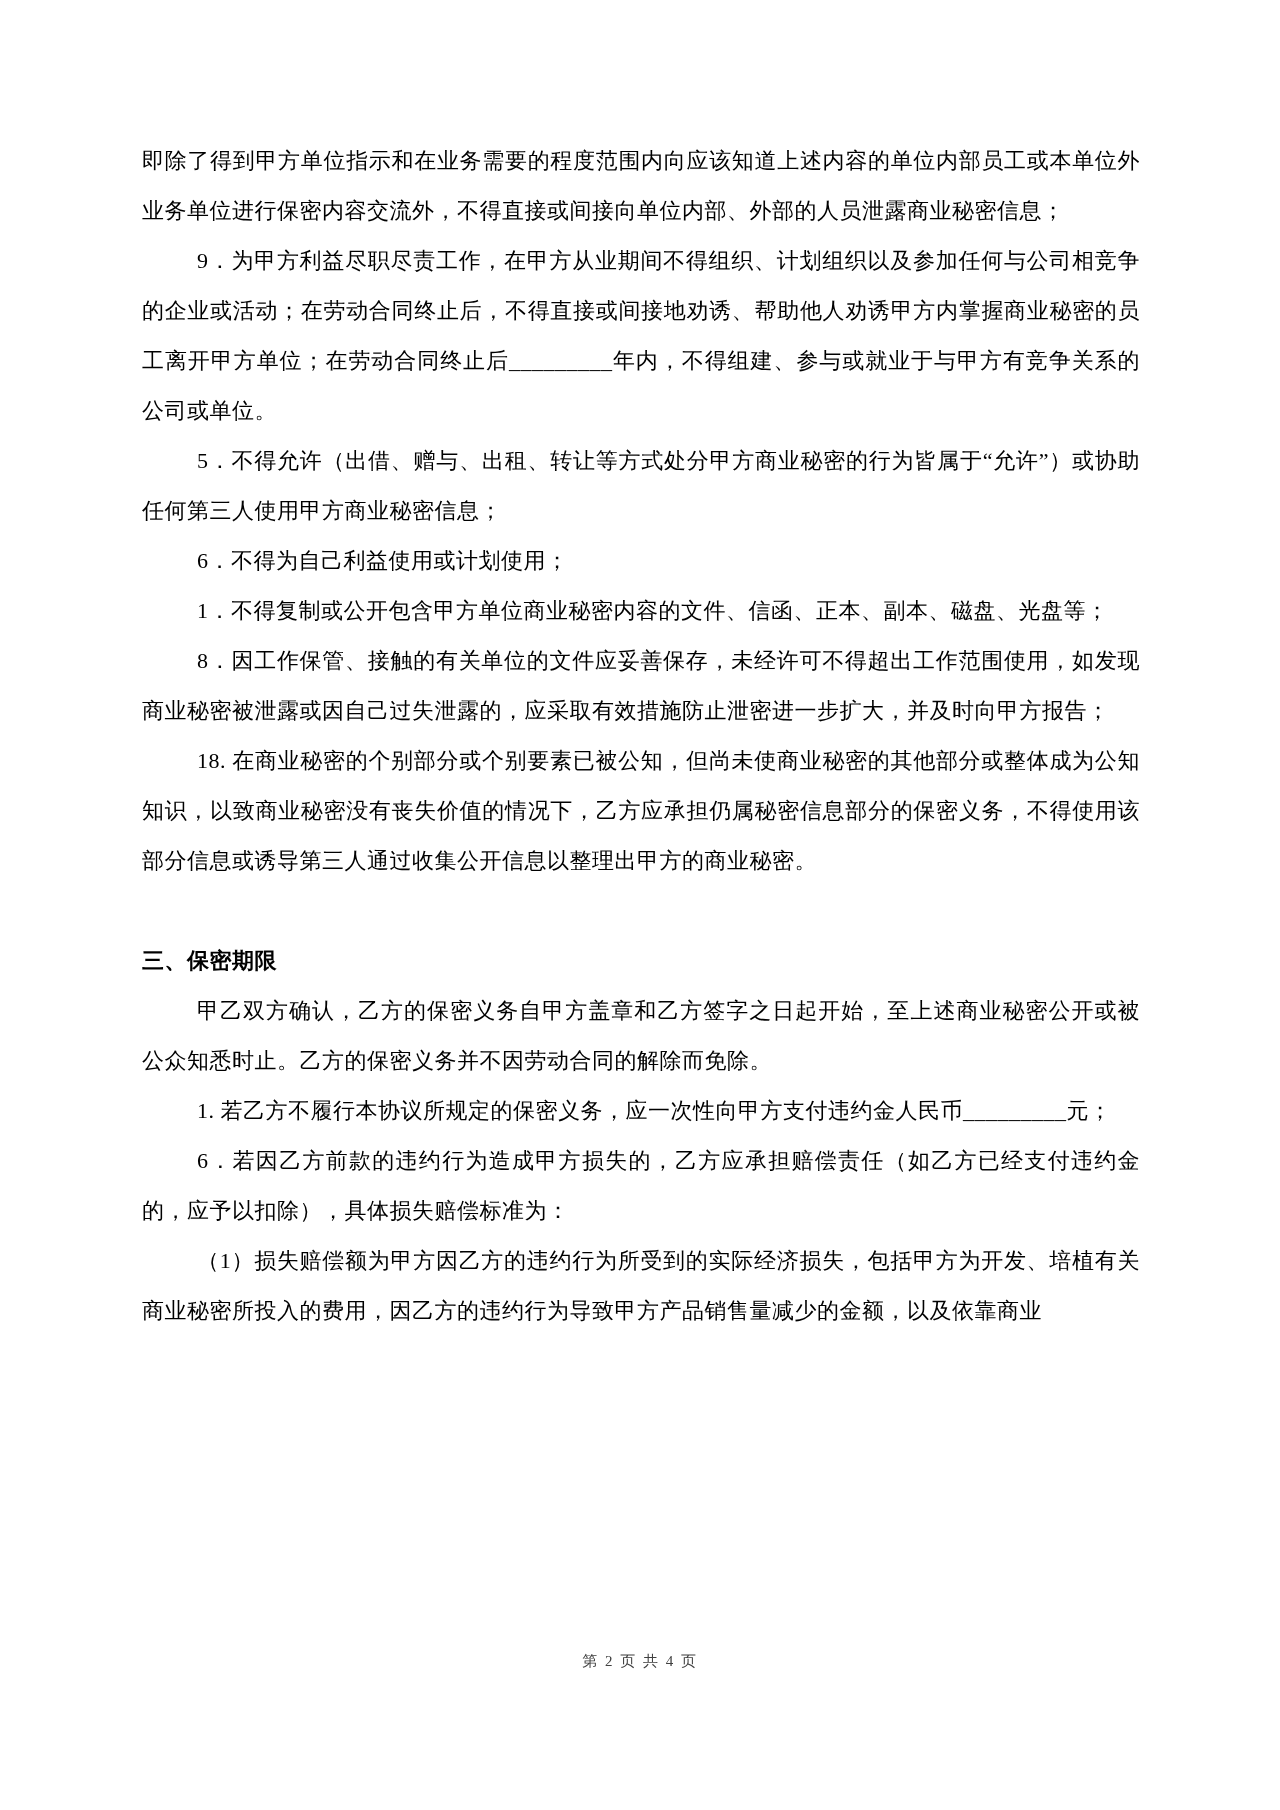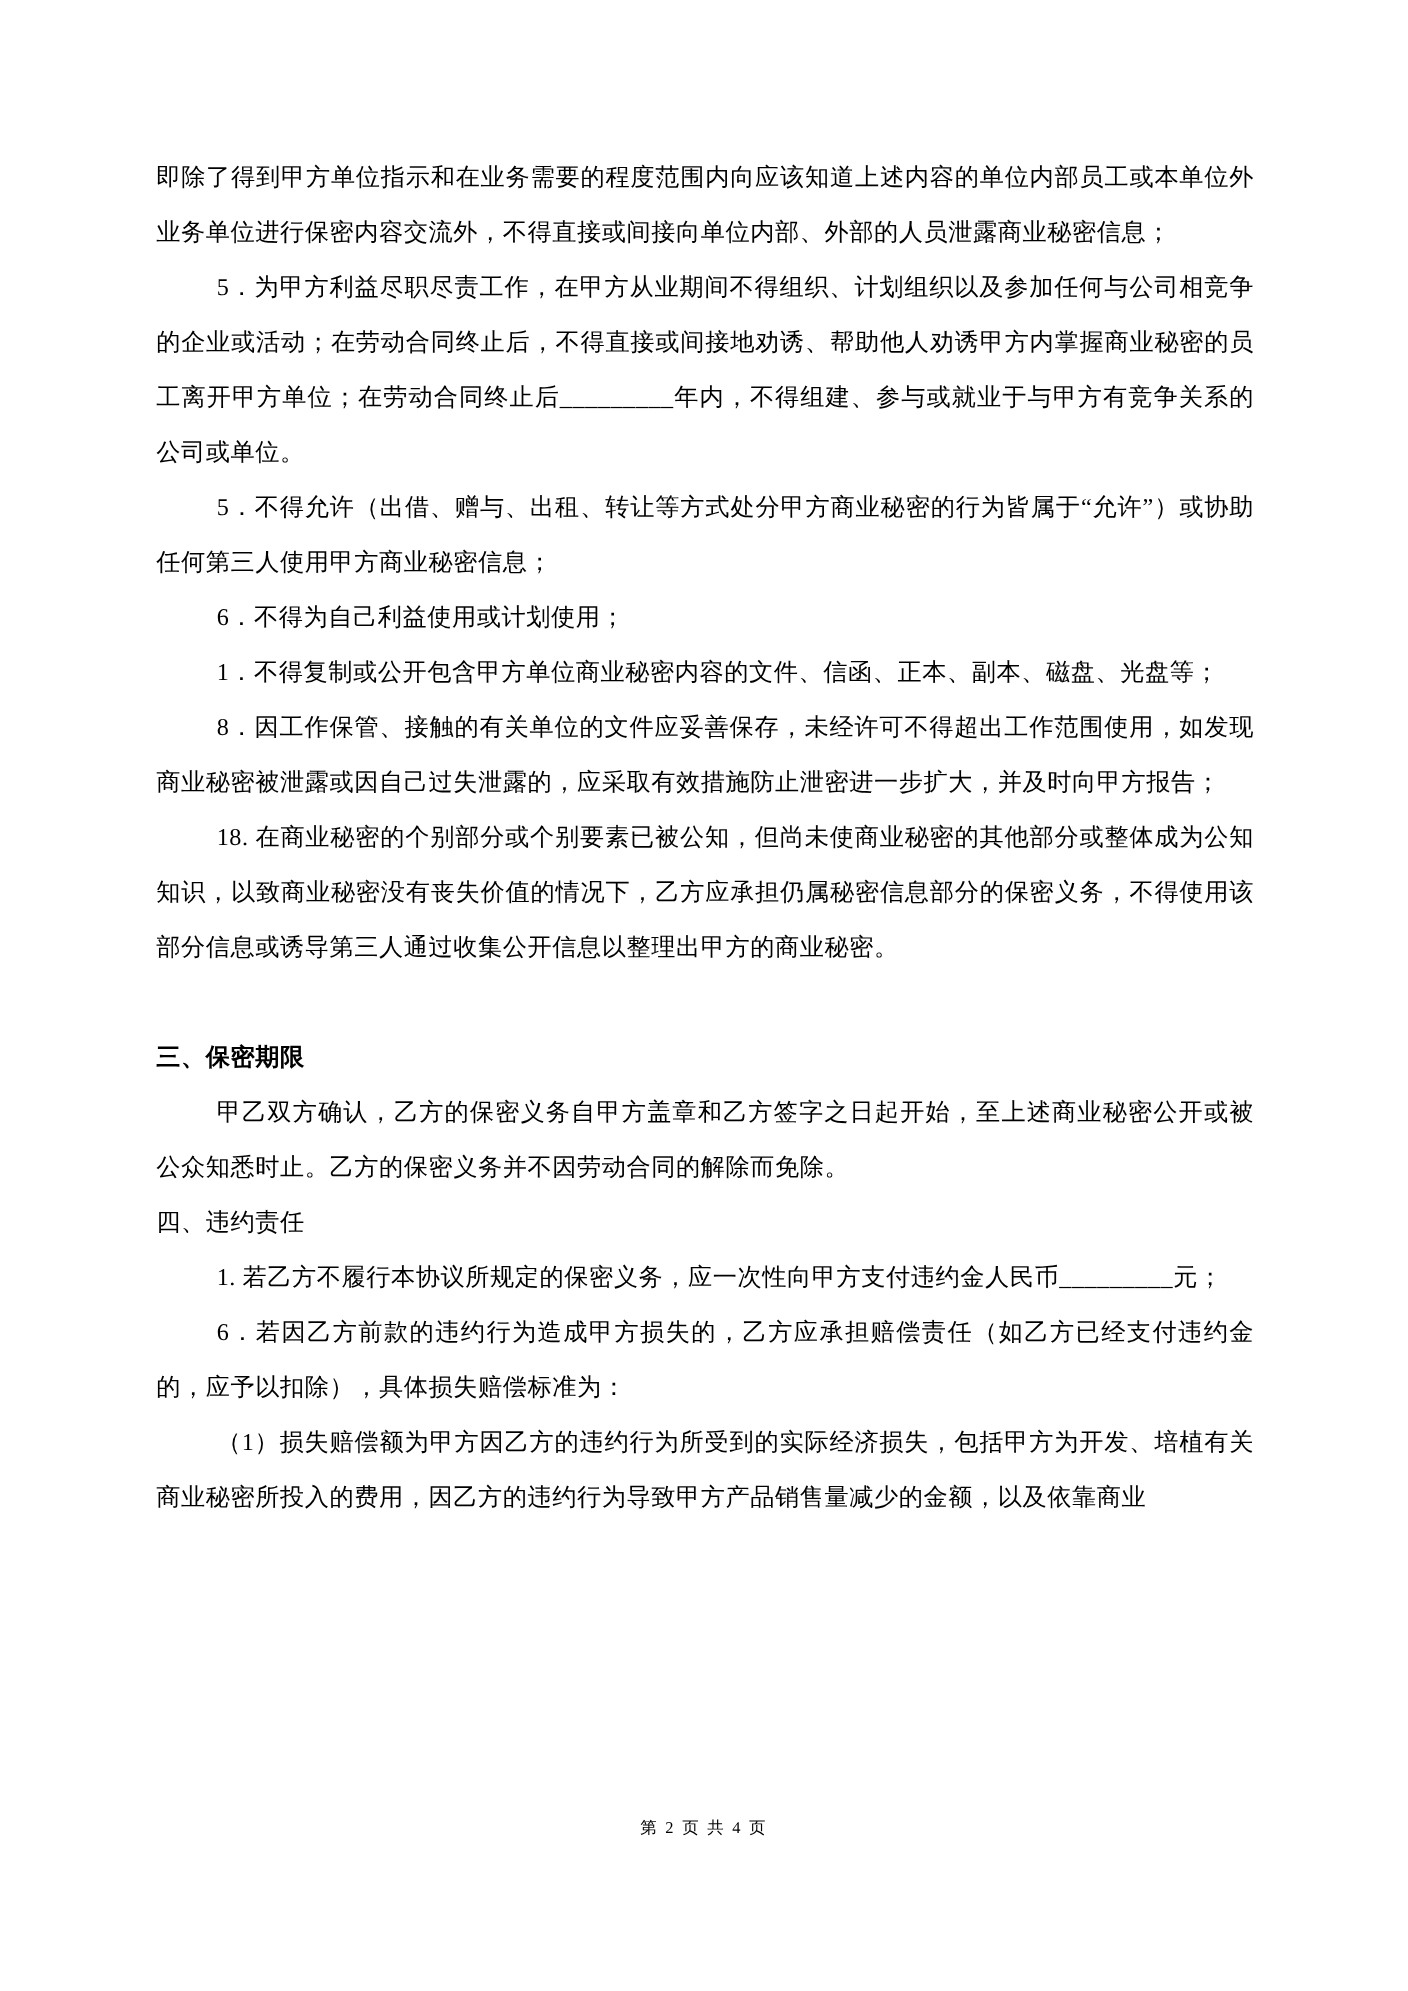--- a/index.html
+++ b/index.html
@@ -43,49 +43,48 @@
   .bold { font-weight: bold; }
   .gap-before { margin-top: 50px; }
   .footer {
     position: absolute;
     top: 1652px;
     left: 0;
     width: 1280px;
     text-align: center;
     font-size: 15px;
     letter-spacing: 2px;
-    color: #000000;
+    color: #404040;
   }
 </style>
 </head>
 <body>
 
 <div class="page">
   <div class="content">
 
     <p class="para">即除了得到甲方单位指示和在业务需要的程度范围内向应该知道上述内容的单位内部员工或本单位外业务单位进行保密内容交流外，不得直接或间接向单位内部、外部的人员泄露商业秘密信息；</p>
 
-    <p class="para indent">5．为甲方利益尽职尽责工作，在甲方从业期间不得组织、计划组织以及参加任何与公司相竞争的企业或活动；在劳动合同终止后，不得直接或间接地劝诱、帮助他人劝诱甲方内掌握商业秘密的员工离开甲方单位；在劳动合同终止后_________年内，不得组建、参与或就业于与甲方有竞争关系的公司或单位。</p>
+    <p class="para indent">9．为甲方利益尽职尽责工作，在甲方从业期间不得组织、计划组织以及参加任何与公司相竞争的企业或活动；在劳动合同终止后，不得直接或间接地劝诱、帮助他人劝诱甲方内掌握商业秘密的员工离开甲方单位；在劳动合同终止后_________年内，不得组建、参与或就业于与甲方有竞争关系的公司或单位。</p>
 
     <p class="para indent">5．不得允许（出借、赠与、出租、转让等方式处分甲方商业秘密的行为皆属于“允许”）或协助任何第三人使用甲方商业秘密信息；</p>
 
     <p class="para indent">6．不得为自己利益使用或计划使用；</p>
 
     <p class="para indent">1．不得复制或公开包含甲方单位商业秘密内容的文件、信函、正本、副本、磁盘、光盘等；</p>
 
     <p class="para indent">8．因工作保管、接触的有关单位的文件应妥善保存，未经许可不得超出工作范围使用，如发现商业秘密被泄露或因自己过失泄露的，应采取有效措施防止泄密进一步扩大，并及时向甲方报告；</p>
 
 
     <p class="para indent">18. 在商业秘密的个别部分或个别要素已被公知，但尚未使商业秘密的其他部分或整体成为公知知识，以致商业秘密没有丧失价值的情况下，乙方应承担仍属秘密信息部分的保密义务，不得使用该部分信息或诱导第三人通过收集公开信息以整理出甲方的商业秘密。</p>
 
     <h3 class="sec-heading bold gap-before">三、保密期限</h3>
 
     <p class="para indent">甲乙双方确认，乙方的保密义务自甲方盖章和乙方签字之日起开始，至上述商业秘密公开或被公众知悉时止。乙方的保密义务并不因劳动合同的解除而免除。</p>
 
-    <h3 class="sec-heading">四、违约责任</h3>
 
 
     <p class="para indent">1. 若乙方不履行本协议所规定的保密义务，应一次性向甲方支付违约金人民币_________元；</p>
 
     <p class="para indent">6．若因乙方前款的违约行为造成甲方损失的，乙方应承担赔偿责任（如乙方已经支付违约金的，应予以扣除），具体损失赔偿标准为：</p>
 
     <p class="para indent">（1）损失赔偿额为甲方因乙方的违约行为所受到的实际经济损失，包括甲方为开发、培植有关商业秘密所投入的费用，因乙方的违约行为导致甲方产品销售量减少的金额，以及依靠商业</p>
 
   </div>
 

